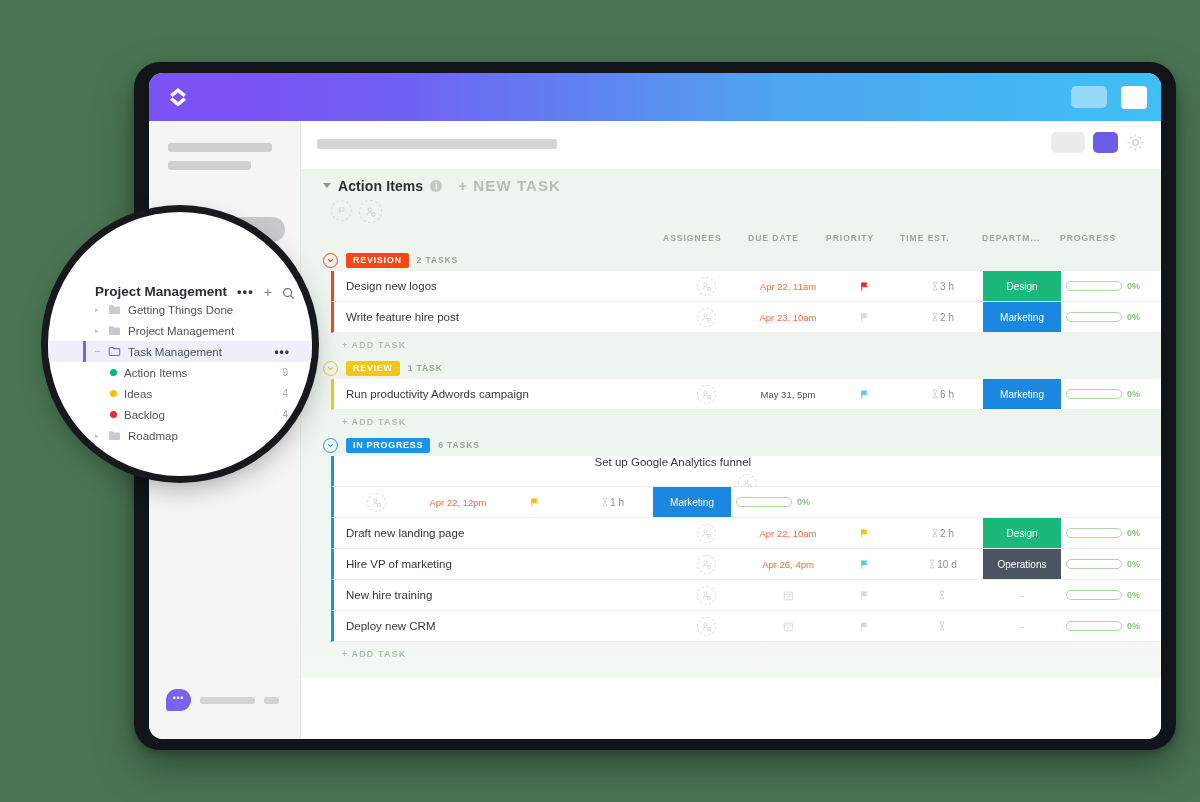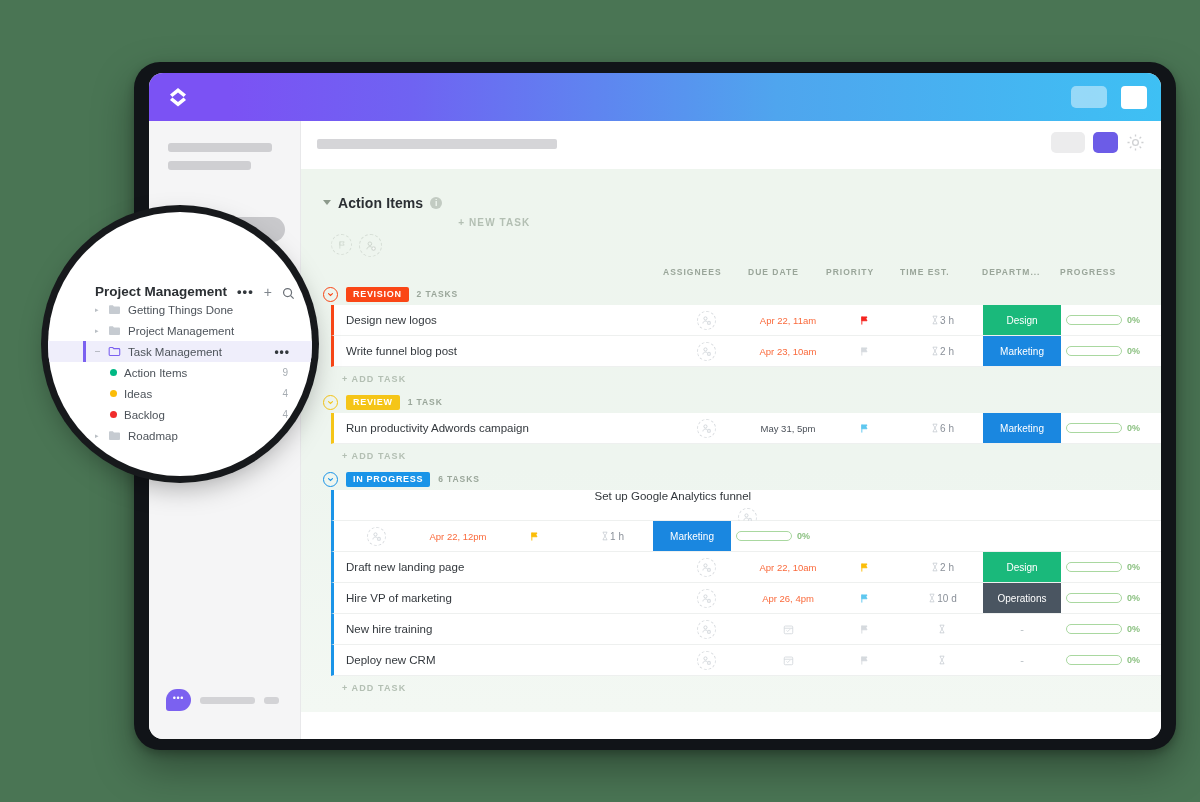--- a/index.html
+++ b/index.html
@@ -88,21 +88,21 @@
     background: linear-gradient(180deg, #eef5ee 0%, #eef5ef 55%, #f3f8f3 100%);
     padding-bottom: 12px;
   }
   #list-header { display: flex; align-items: center; gap: 7px; padding: 8px 0 0 22px; }
   #list-caret { width: 0; height: 0; border-left: 4.5px solid transparent; border-right: 4.5px solid transparent; border-top: 5.5px solid #8c9a8c; }
   #list-title { font-size: 14px; font-weight: bold; color: #2b2f33; letter-spacing: .1px; }
   #info-icon {
     width: 12px; height: 12px; border-radius: 50%; background: #c2cbc2;
     color: #eef5ee; font-size: 9px; font-weight: bold; line-height: 12px; text-align: center;
   }
-  #new-task-btn { font-size: 10px; letter-spacing: 1.1px; color: #b3bfb3; margin-left: 9px; font-weight: bold; margin-top: 40px; }
+  #new-task-btn { font-size: 15px; letter-spacing: 1.1px; color: #b3bfb3; margin-left: 9px; font-weight: bold; }
 
   #quick-icons { display: flex; gap: 7px; padding: 6px 0 4px 30px; }
   .dashed-circle {
     width: 21px; height: 21px; border-radius: 50%;
     border: 1px dashed #cfd7cf; opacity: .75;
     display: flex; align-items: center; justify-content: center;
   }
   .dashed-circle.big { width: 23px; height: 23px; }
 
   
@@ -305,21 +305,21 @@
                   </div>
                   <div class="cell c-dept">
                     <div class="dept-chip" style="background:#1ab97b">Design</div>
                   </div>
                   <div class="cell c-progress">
                     <div class="progress-pill"></div>
                     <div class="progress-label">0%</div>
                   </div>
                 </div>
                 <div class="task-row" style="border-left-color: rgb(250, 70, 22);">
-                  <div class="cell-name">Write funnel blog post</div>
+                  <div class="cell-name">Write feature hire post</div>
                   <div class="cell c-assignee">
                     <div class="avatar-icon">
                       <svg viewBox="0 0 16 16" width="11" height="11" fill="none" stroke="#c2c8ce" stroke-width="1.2">
                         <circle cx="6.5" cy="5" r="2.3"></circle>
                         <path d="M2.8 12.2c0-2 1.7-3.4 3.7-3.4.9 0 1.7.3 2.3.8"></path>
                         <circle cx="11.5" cy="11.5" r="3" fill="#d2d7dc" stroke="none"></circle>
                         <path d="M11.5 10v3M10 11.5h3" stroke="#fff" stroke-width="1.1"></path>
                       </svg>
                     </div>
                   </div>

